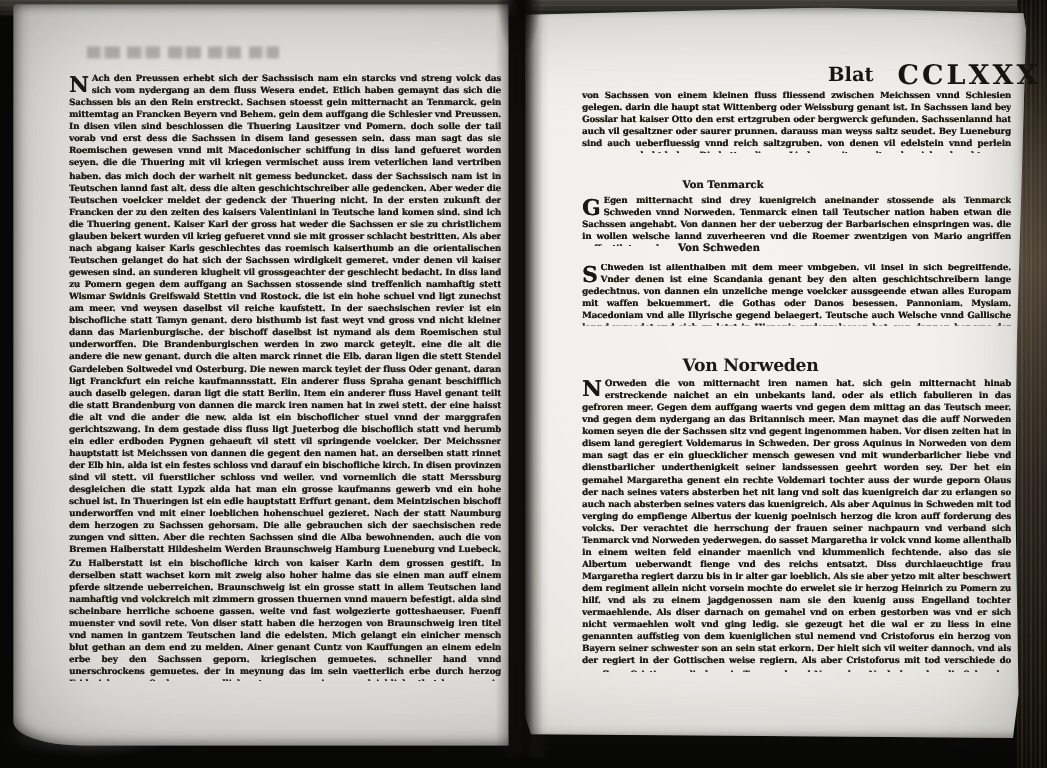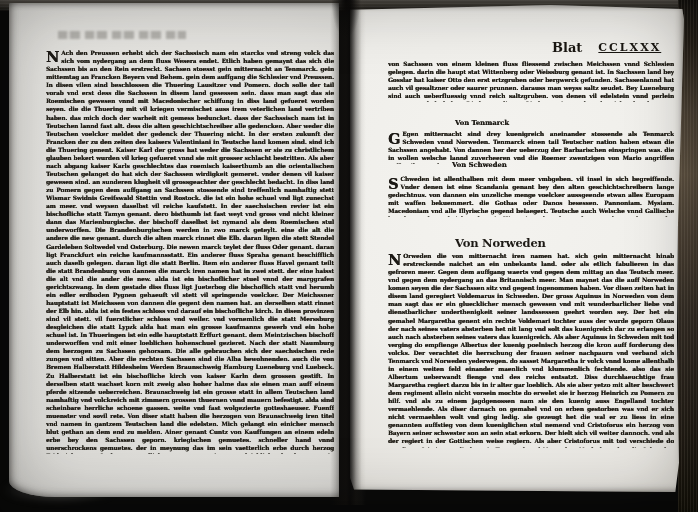--- a/index.html
+++ b/index.html
@@ -37,21 +37,21 @@
   .lp-body{left:46px;top:49px;width:288px;height:405px;}
   .rp-intro{left:388px;top:61px;width:286px;height:41px;line-height:7.9px;}
   .rp-sec0{left:388px;top:131px;width:286px;height:33px;line-height:7.9px;}
   .rp-sec1{left:388px;top:176px;width:286px;height:41px;line-height:7.9px;}
   .rp-sec2{left:388px;top:252px;width:286px;height:196px;line-height:8.06px;}
   .dropcap{float:left;font-weight:700;color:#1c1915;}
   .dc-2{font-size:14.5px;line-height:14px;height:15px;margin:0.5px 2px 0 0;}
   .folio{position:absolute;left:552px;top:40px;display:flex;gap:16px;align-items:center;
     color:#191611;font-weight:700;}
   .folio-word{font-size:13px;}
-  .folio-num{font-size:11px;letter-spacing:2px;text-decoration:underline;}
+  .folio-num{font-size:18px;letter-spacing:2px;}
   .h-small{position:absolute;font-size:6.8px;font-weight:700;color:#221f1a;text-shadow:0.15px 0 0 currentColor;}
   .h-tenmarck{left:455px;top:119px;}
   .h-schweden{left:452px;top:161px;text-align:right;}
   .h-large{position:absolute;font-size:11.5px;font-weight:700;color:#1d1a15;letter-spacing:-0.2px;}
   .h-norweden{left:455px;top:236px;}
   .vignette{position:absolute;inset:0;z-index:5;pointer-events:none;
     box-shadow:inset 0 0 70px rgba(0,0,0,0.28),inset 0 0 12px rgba(0,0,0,0.18);}
 </style>
 </head>
 <body>

